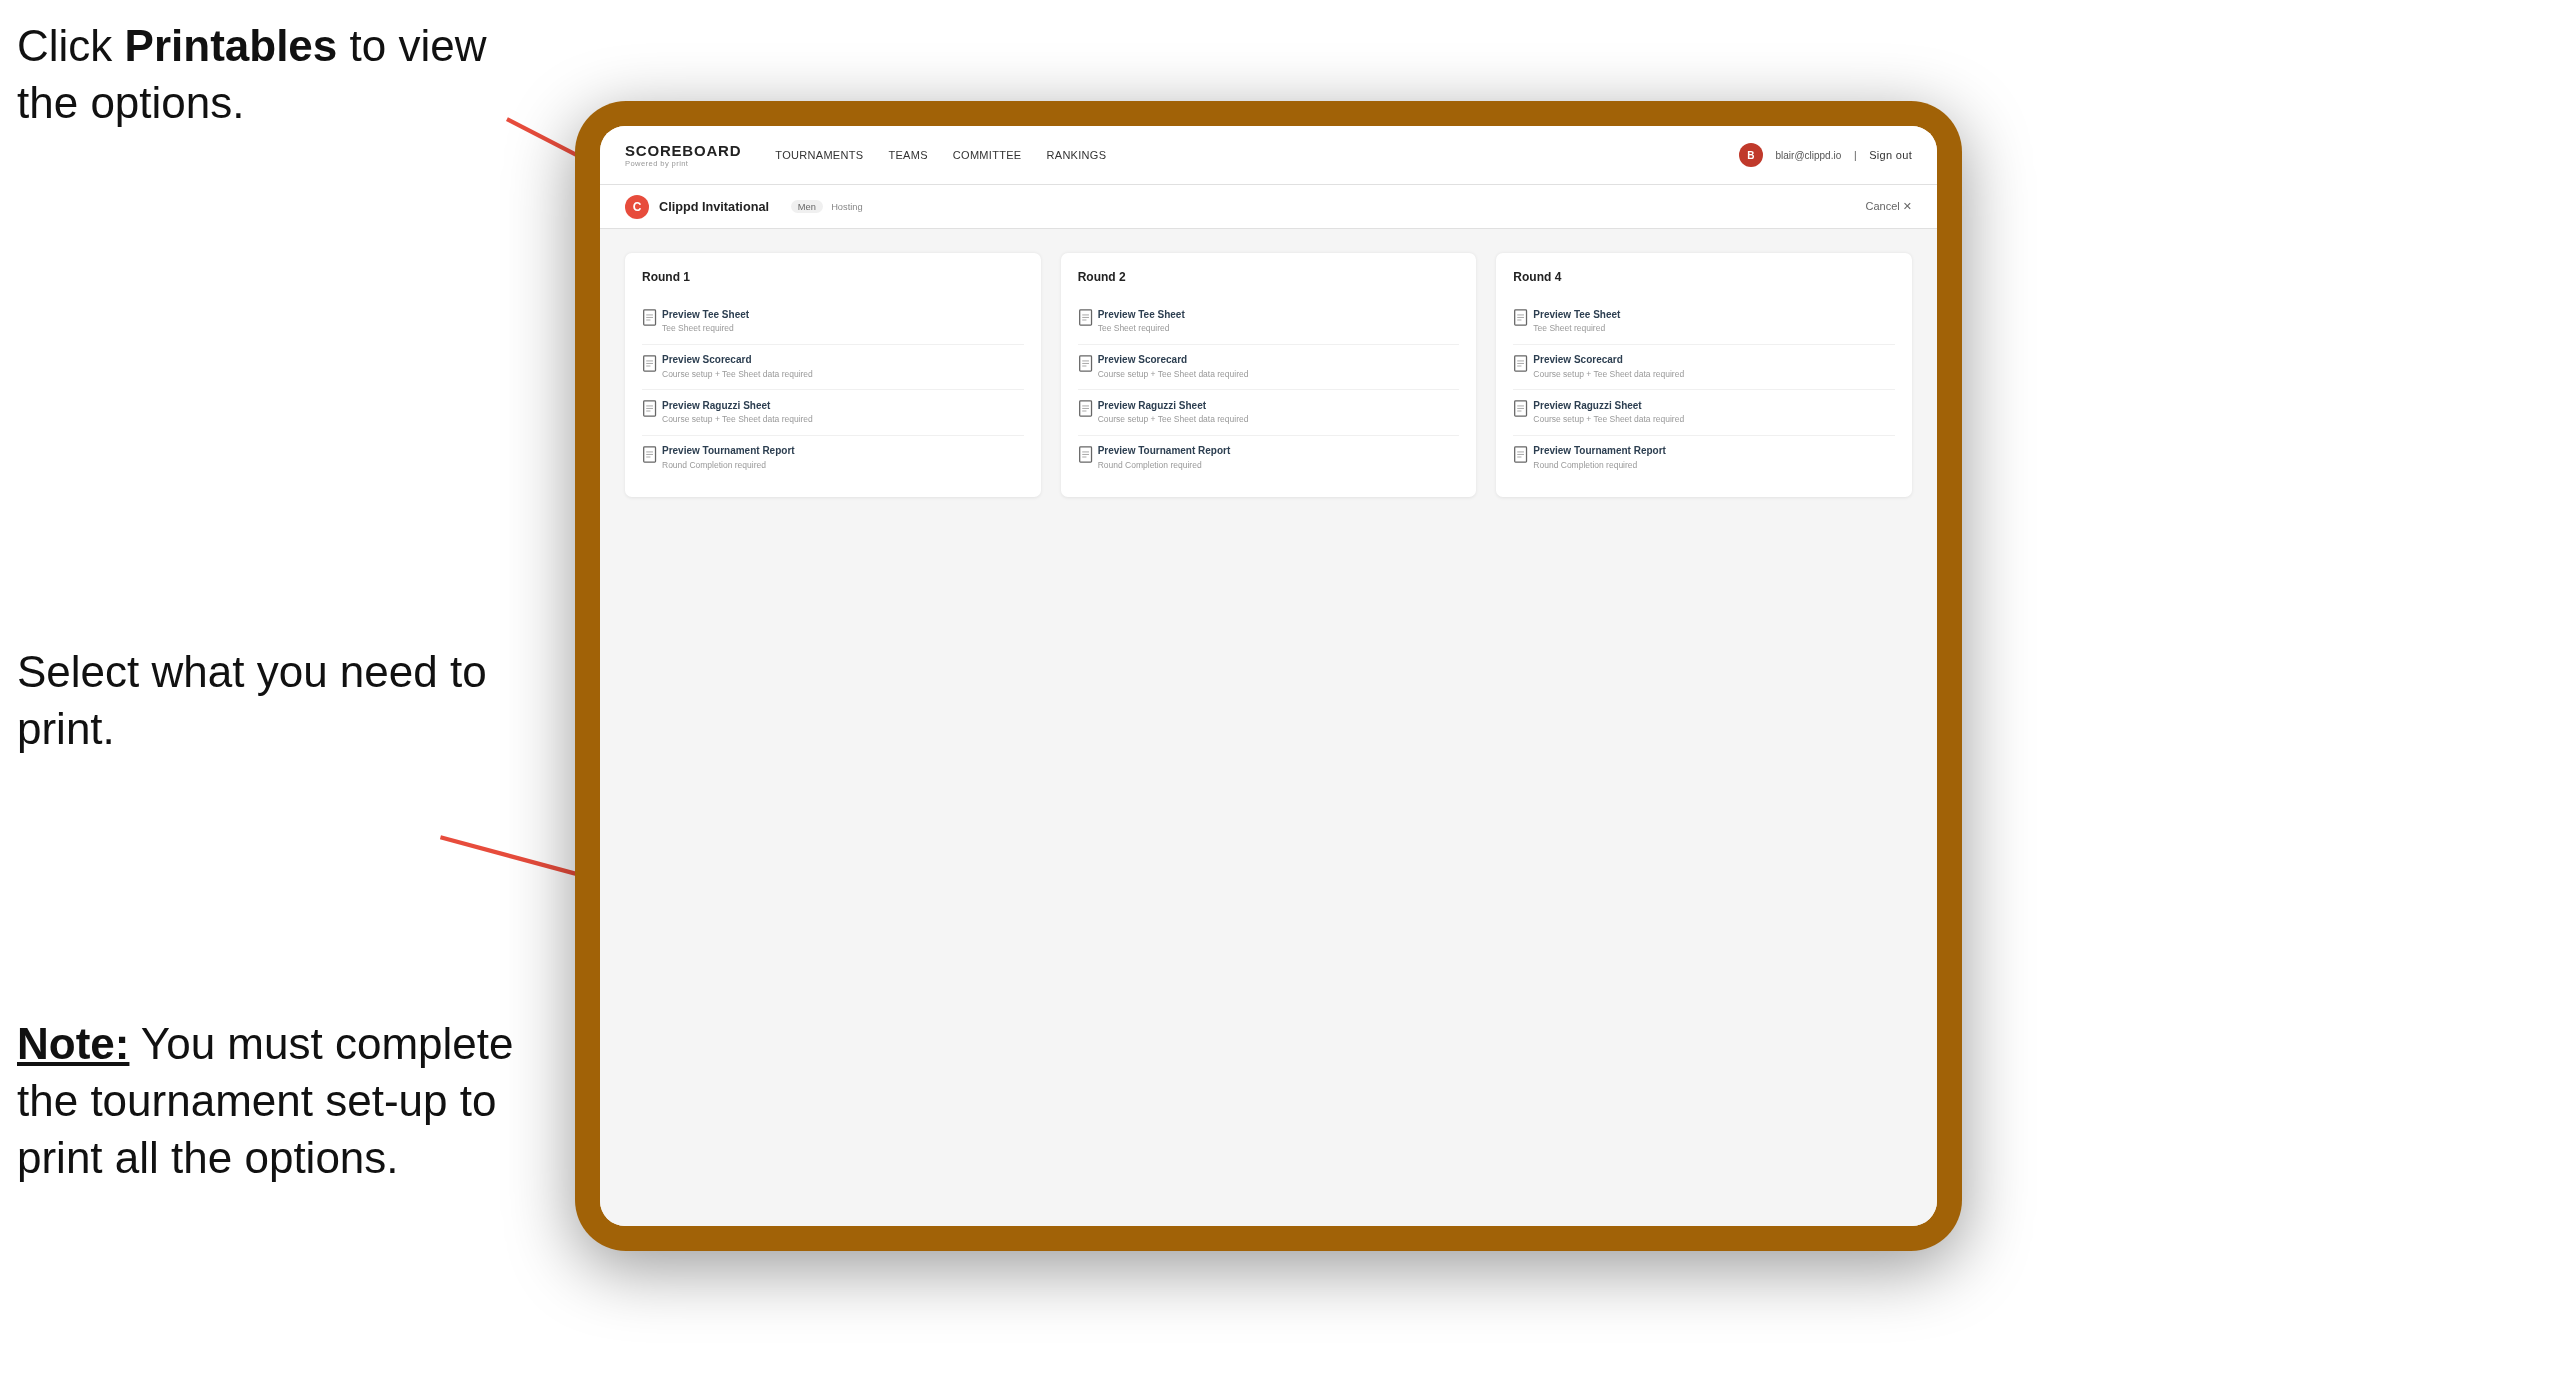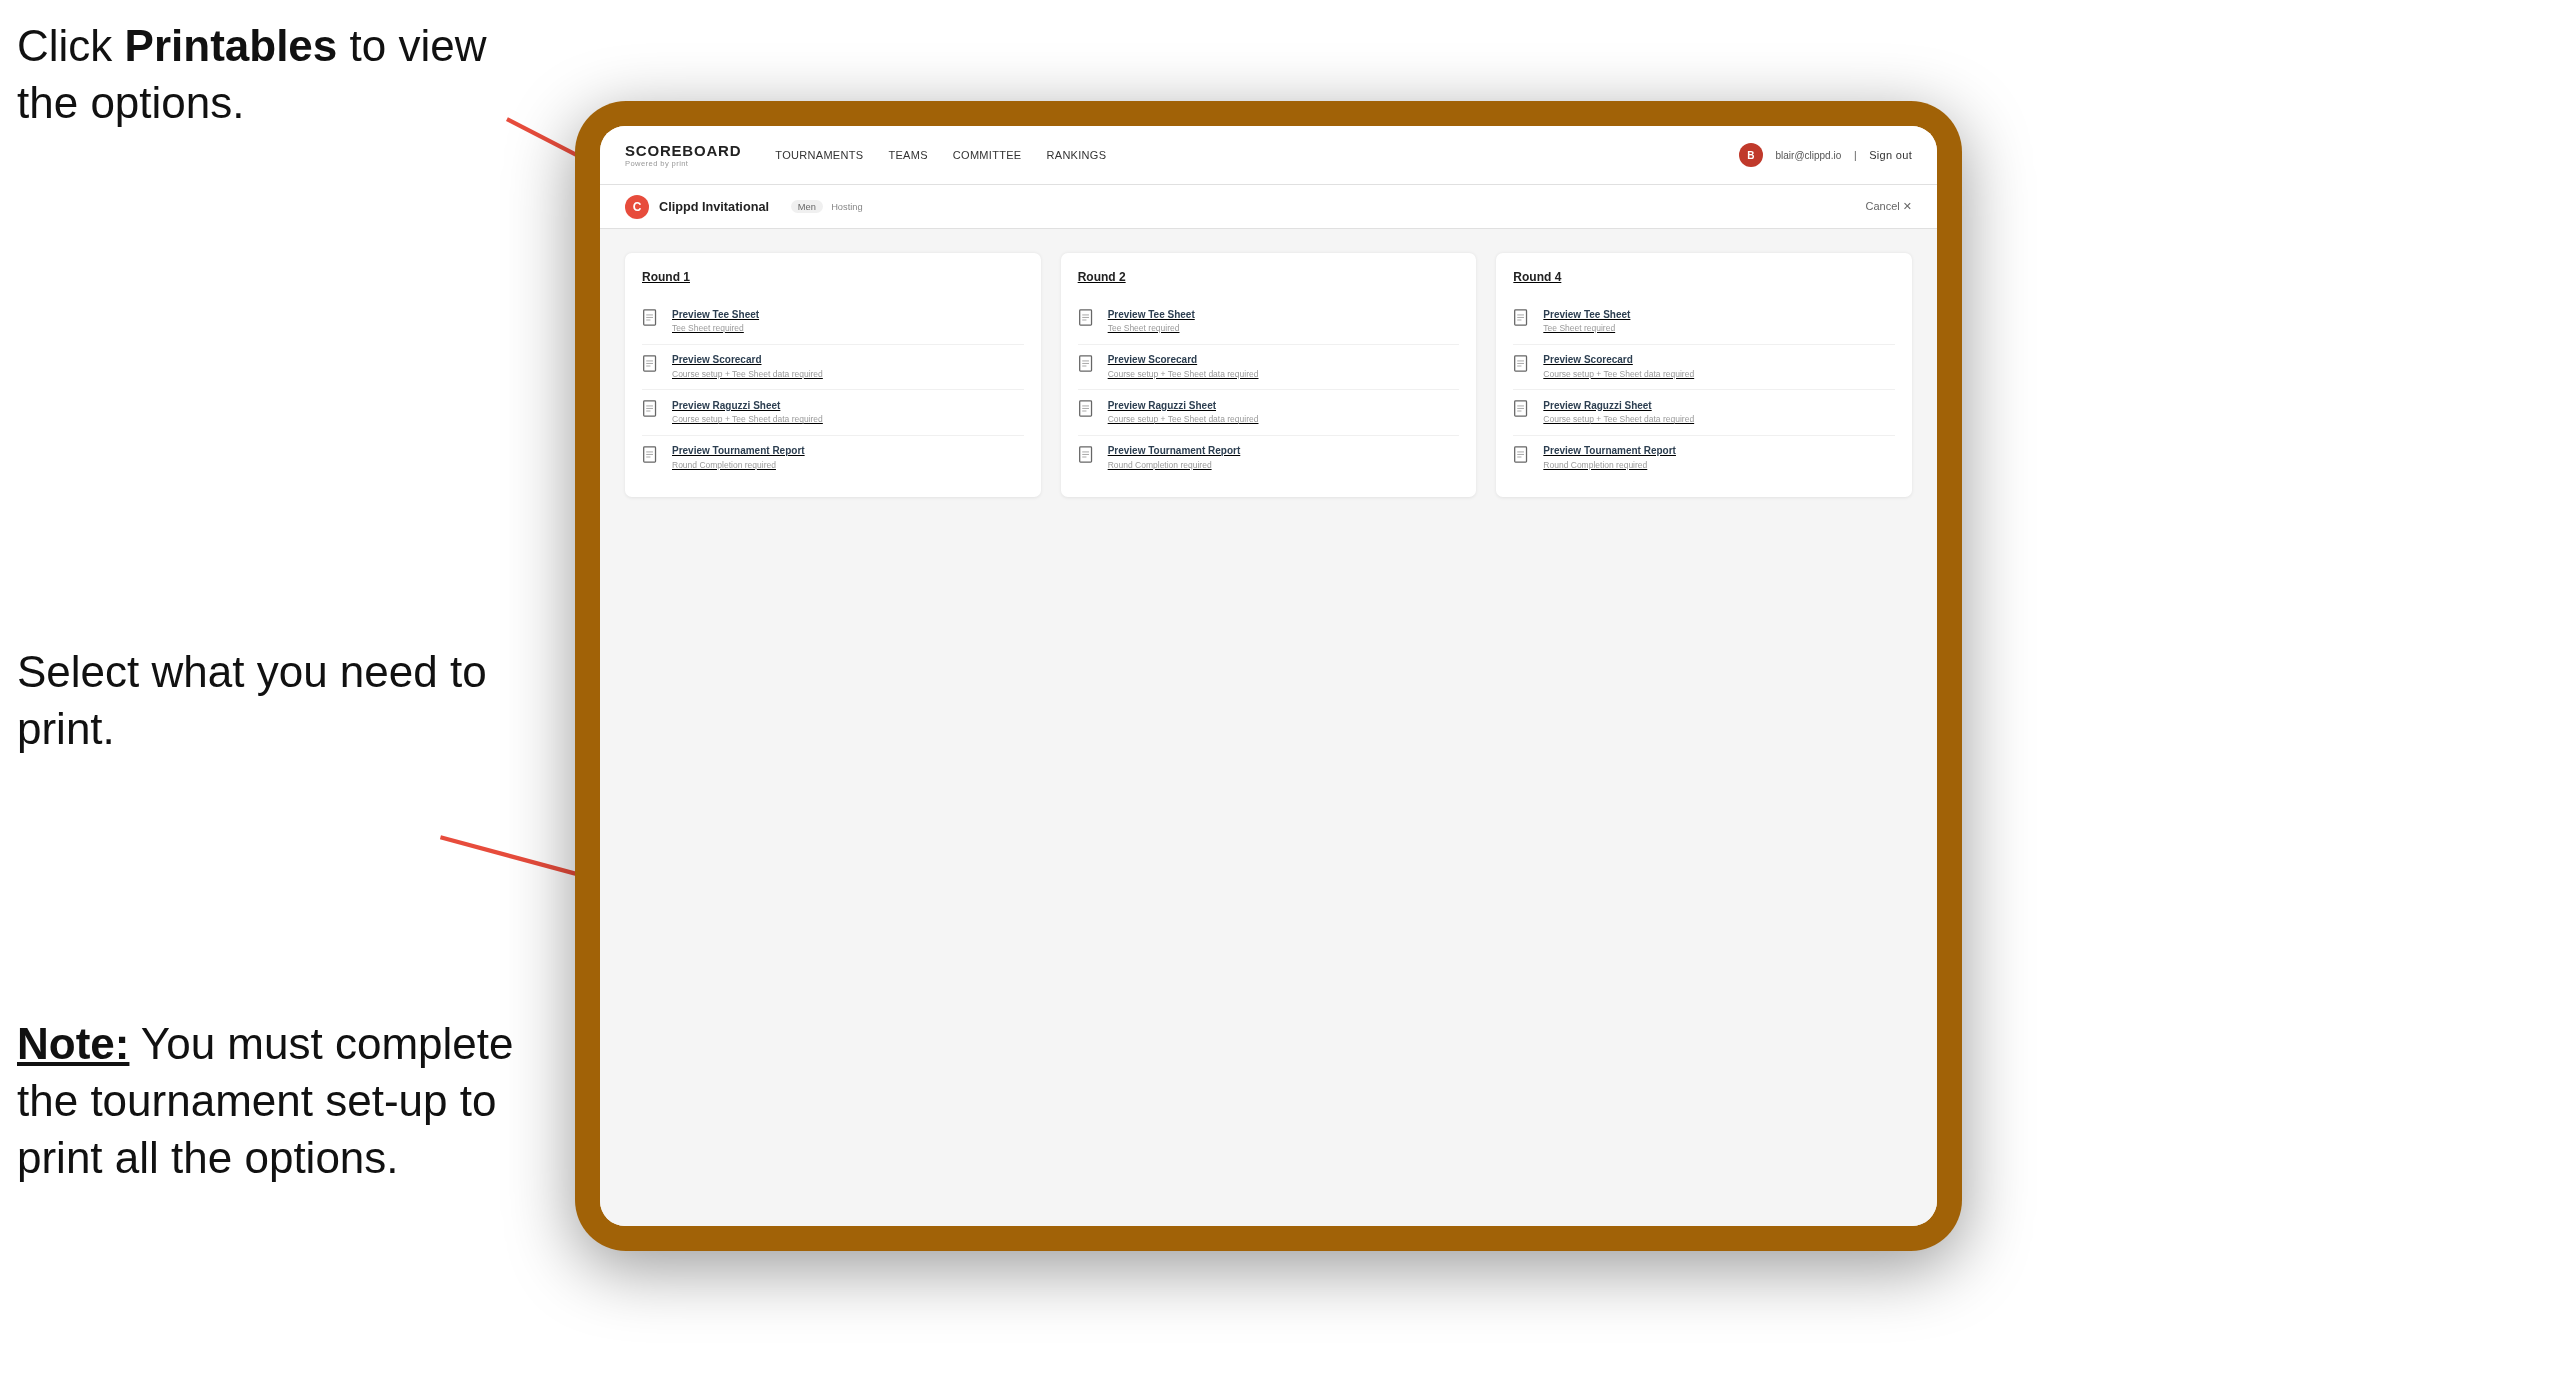--- a/index.html
+++ b/index.html
@@ -204,21 +204,20 @@
       background: #3d5166;
       border-bottom: 1.7px solid #fff;
     }
 
     
     .main-content {
       flex: 1;
       background: #f5f5f5;
       padding: 24px 25px;
       overflow-y: auto;
-      text-decoration: underline;
     }
 
     .rounds-grid {
       display: grid;
       grid-template-columns: repeat(3, 1fr);
       gap: 20px;
     }
 
     .round-column {
       background: #fff;
@@ -230,21 +229,20 @@
     .round-title {
       font-size: 12px;
       font-weight: 700;
       color: #222;
       margin-bottom: 15px;
     }
 
     .print-item {
       display: flex;
       align-items: flex-start;
-      gap: 10px;
       padding: 8.5px 0;
       border-bottom: 0.8px solid #f0f0f0;
       cursor: pointer;
     }
     .print-item:last-child {
       border-bottom: none;
     }
 
     .print-icon {
       width: 20px;

